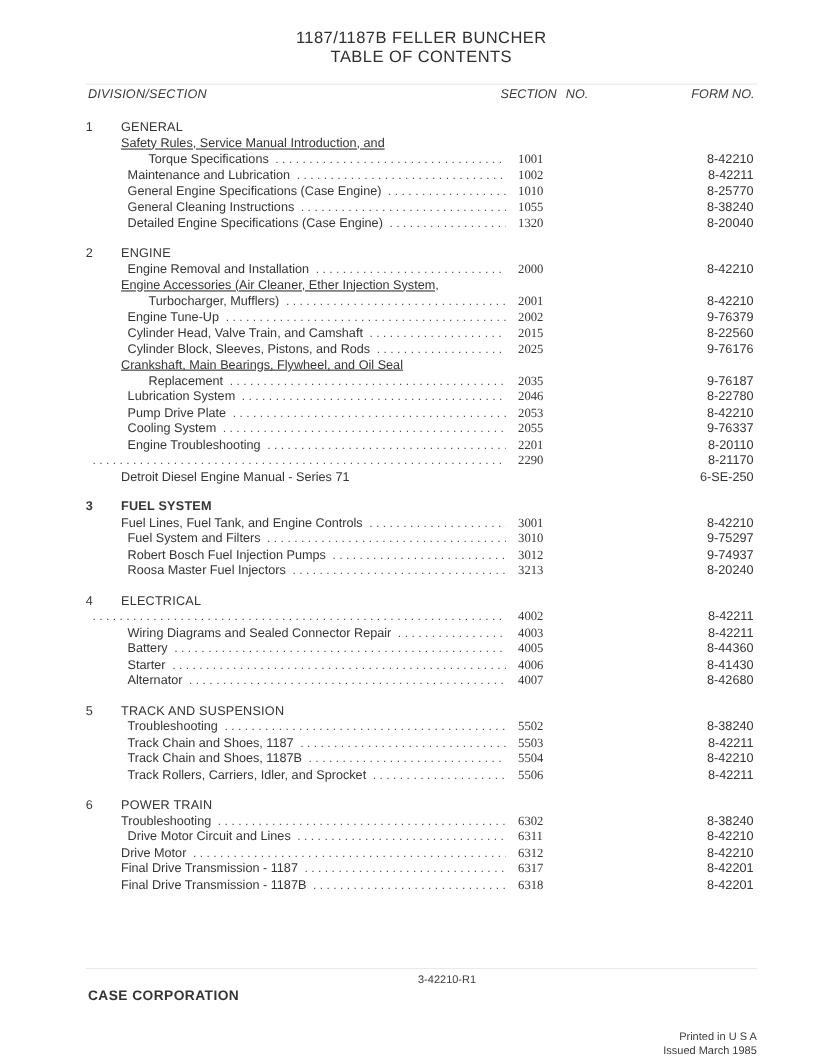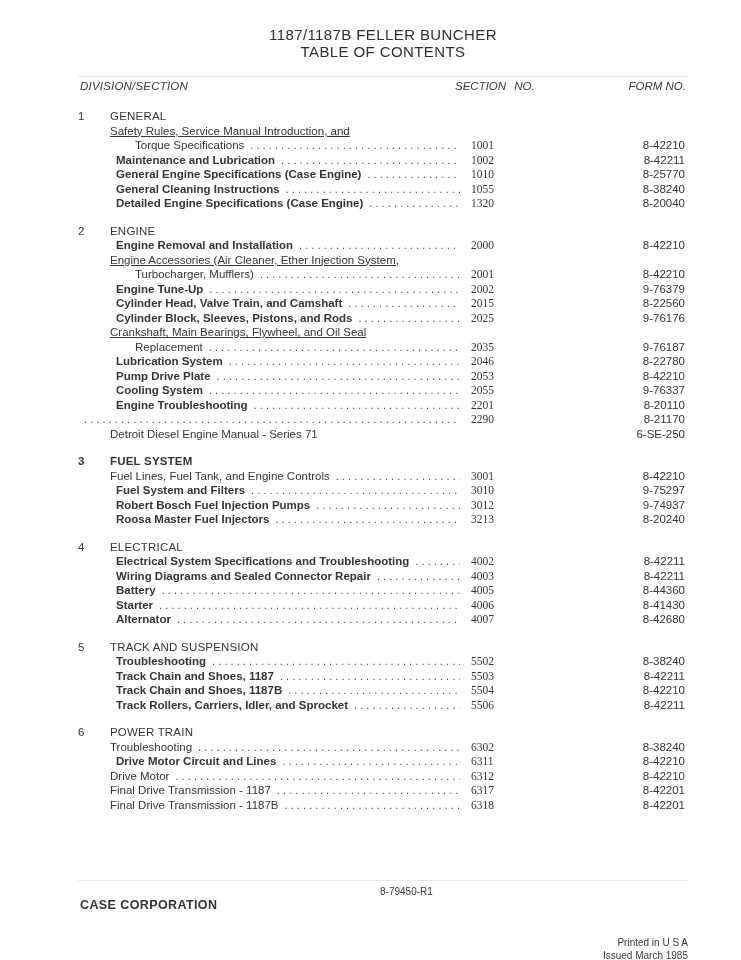--- a/index.html
+++ b/index.html
@@ -21,21 +21,21 @@
   .division-block{margin-bottom:13px;}
   .division-head{display:flex;}
   .division-head .num{flex:0 0 32px;}
   .division-head .name{flex:1;letter-spacing:0.2px;}
   .division-block.bold .division-head .num,
   .division-block.bold .division-head .name{font-weight:bold;}
   .pre-line{padding-left:32px;white-space:nowrap;text-decoration:underline;}
   .item-row{display:flex;align-items:flex-end;}
   .item-title{flex:0 0 auto;white-space:nowrap;}
   .ind-0{padding-left:32px;}
-  .ind-1{padding-left:38px;font-weight:bold;}
+  .ind-1{padding-left:38px;}
   .ind-2{padding-left:57px;}
   .leader{flex:1 1 auto;overflow:hidden;white-space:nowrap;margin:0 6px 0 6px;
           letter-spacing:3.1px;color:#4a4a4a;font-size:11px;}
   .col-section{flex:0 0 78px;padding-left:5px;box-sizing:border-box;font-family:Liberation Serif, serif;}
   .col-form{flex:0 0 144px;text-align:right;padding-right:3px;box-sizing:border-box;}
   .footer-company{position:absolute;left:80px;top:898px;font-size:12.5px;letter-spacing:0.4px;color:#333;font-weight:bold;}
   .footer-form{position:absolute;left:380px;top:886px;font-size:10px;color:#3a3a3a;}
   .footer-right{position:absolute;right:53px;top:936px;text-align:right;font-size:10px;line-height:13px;color:#3a3a3a;}
 </style>
 </head>
@@ -202,21 +202,20 @@
           <span class="col-section">3213</span>
           <span class="col-form">8-20240</span>
         </div>
       </div>
       <div class="division-block">
         <div class="division-head">
           <span class="num">4</span>
           <span class="name">ELECTRICAL</span>
         </div>
         <div class="item-row">
-          <span class="item-title ind-1">Electrical System Specifications and Troubleshooting</span>
           <span class="leader">................................................................................................................................................................</span>
           <span class="col-section">4002</span>
           <span class="col-form">8-42211</span>
         </div>
         <div class="item-row">
           <span class="item-title ind-1">Wiring Diagrams and Sealed Connector Repair</span>
           <span class="leader">................................................................................................................................................................</span>
           <span class="col-section">4003</span>
           <span class="col-form">8-42211</span>
         </div>
@@ -302,18 +301,18 @@
           <span class="item-title ind-0">Final Drive Transmission - 1187B</span>
           <span class="leader">................................................................................................................................................................</span>
           <span class="col-section">6318</span>
           <span class="col-form">8-42201</span>
         </div>
       </div>
     </div>
 </div>
 
 <div class="footer-company">CASE CORPORATION</div>
-<div class="footer-form">8-79450-R1</div>
+<div class="footer-form">3-42210-R1</div>
 <div class="footer-right">
   <div>Printed in U S A</div>
   <div>Issued March 1985</div>
   <div>Revised January 1986</div>
 </div>
 
 </body></html>

